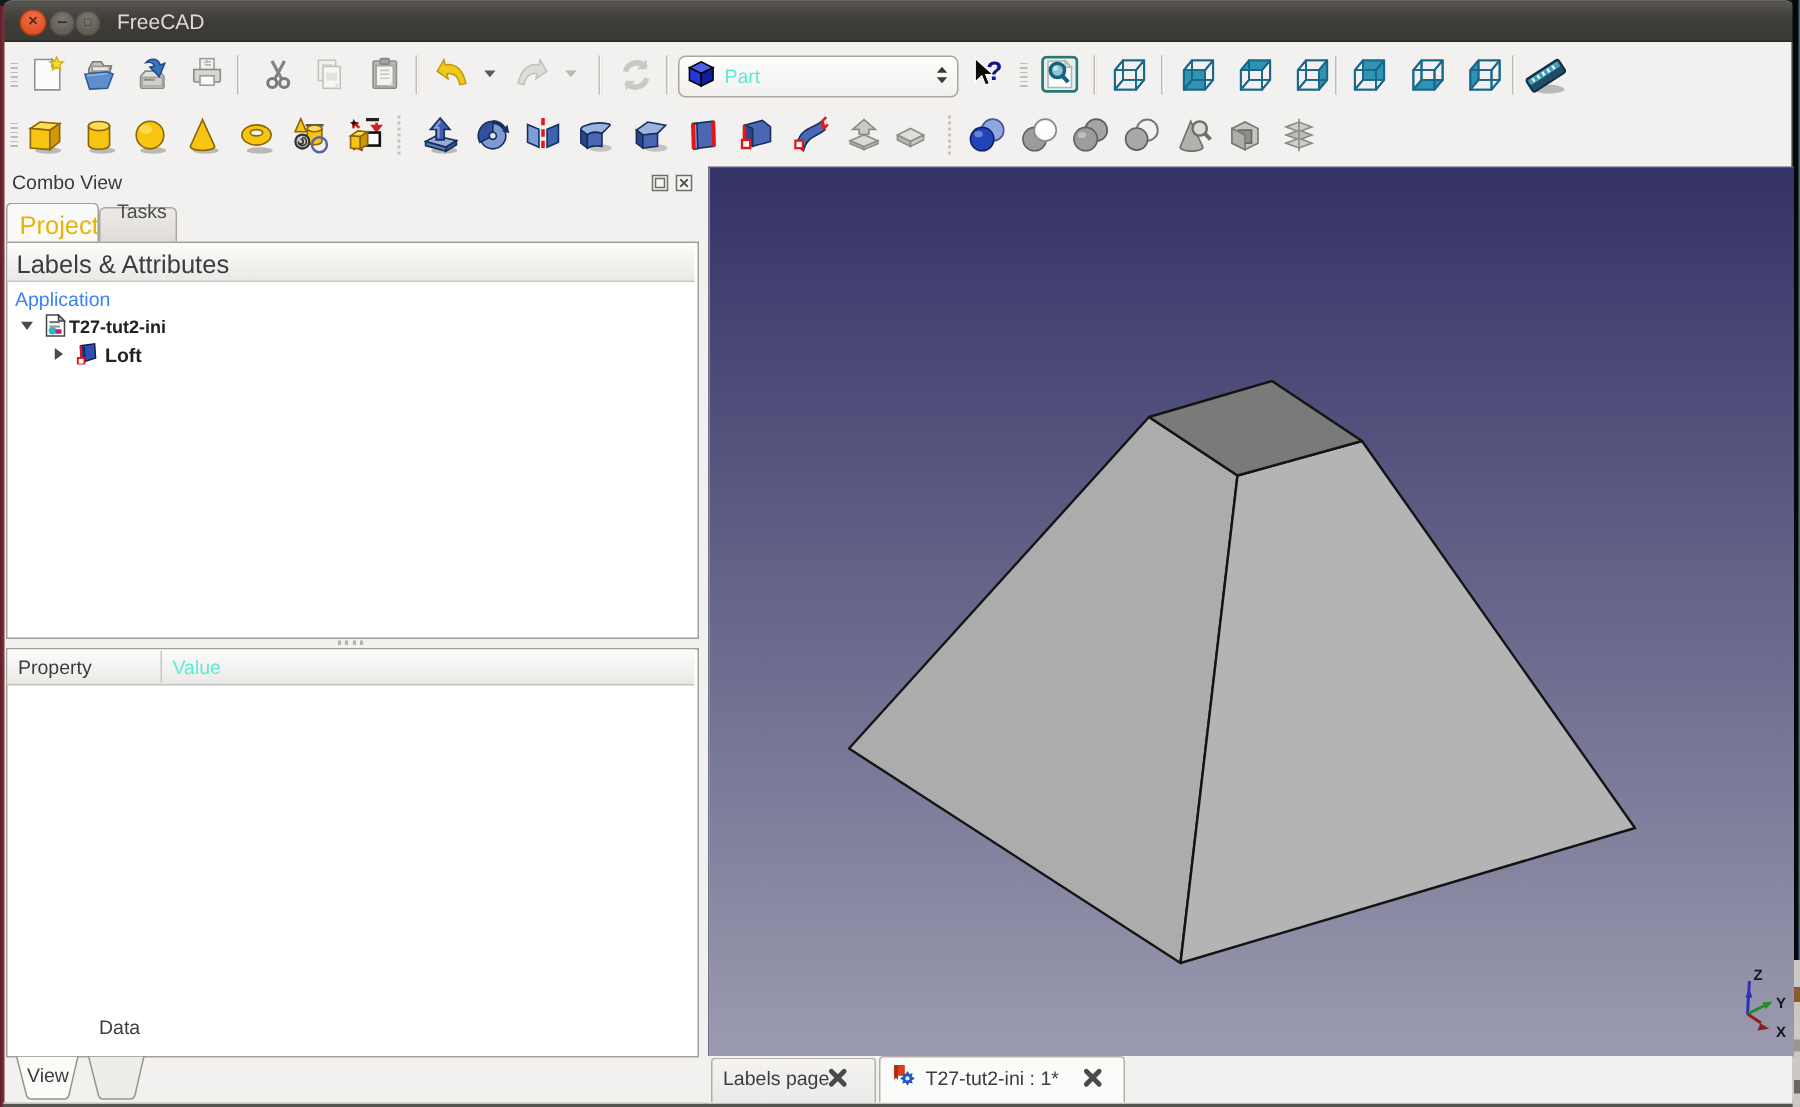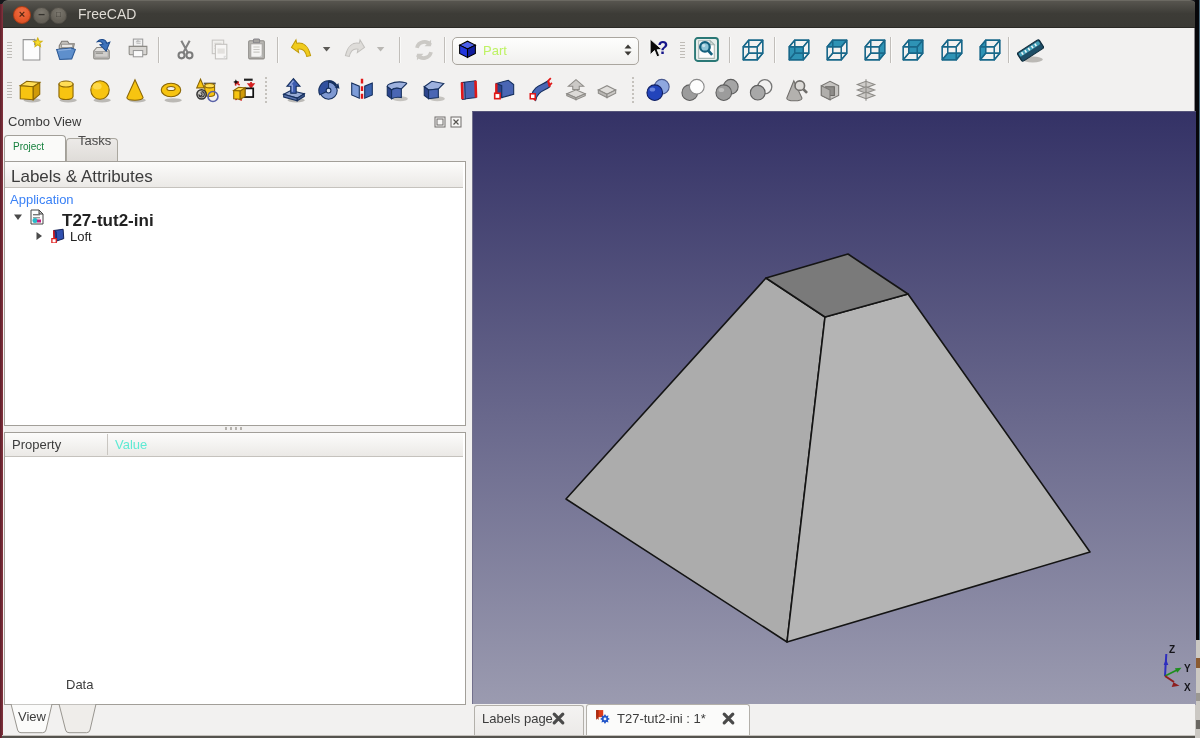--- a/index.html
+++ b/index.html
@@ -105,21 +105,21 @@
 <div class="abs" style="left:452px;top:37px;width:185px;height:26px;background:linear-gradient(#fefefd,#f1f0ee);border:1px solid #aaa69f;border-radius:5px"></div>
 <svg class="i" style="left:623px;top:44px" width="10" height="12" viewBox="0 0 10 12">
  <path d="M5 0.5 L8.5 4.5 H1.5z" fill="#3c3a36"></path>
     <path d="M5 11.5 L1.5 7.5 h7z" fill="#3c3a36"></path>
 </svg>
 <svg class="i" style="left:457px;top:39px" width="21" height="21" viewBox="0 0 24 24">
     <path d="M3 7 l9 -4.5 9 4.5 -9 4.5z" fill="#4c60ea" stroke="#000" stroke-width="1.2"></path>
     <path d="M3 7 l9 4.5 v9.5 l-9 -4.5z" fill="#2337dd" stroke="#000" stroke-width="1.2"></path>
     <path d="M21 7 l-9 4.5 v9.5 l9 -4.5z" fill="#111d9e" stroke="#000" stroke-width="1.2"></path>
   </svg>
-<div class="abs" style="left:483px;top:43px;font-size:13px;color:#bef264">Part</div>
+<div class="abs" style="left:483px;top:43px;font-size:13px;color:#5eead4">Part</div>
 <svg class="i" style="left:646px;top:37px" width="25" height="25" viewBox="0 0 24 24">
     <path d="M4 2 l0 15 4.2 -4 2.3 6 2.6 -1 -2.4 -5.8 4.6 -0.2z" fill="#0a0a0a" stroke="#fff" stroke-width="0.8"></path>
     <text x="11" y="16" font-size="17" font-weight="bold" fill="#15158a" font-family="Liberation Sans">?</text>
   </svg>
 <div class="abs" style="left:680px;top:42px;width:5px;height:16px;background:repeating-linear-gradient(#bfbcb7 0,#bfbcb7 1px,transparent 1px,transparent 3px)"></div>
 <svg class="i" style="left:694px;top:37px" width="25" height="25" viewBox="0 0 24 24">
     <rect x="1" y="1" width="22" height="22" rx="2.5" fill="#e8eeec" stroke="#2a7876" stroke-width="1.8"></rect>
     <path d="M4.5 3.5 h11 l4 4 V20.5 H4.5z" fill="#fdfdfd" stroke="#a8b8b5"></path>
     <path d="M15.5 3.5 l4 4 h-4z" fill="#d5dedd" stroke="#a8b8b5"></path>
     <circle cx="10.5" cy="9.5" r="4.6" fill="#8fc4d6" stroke="#15617e" stroke-width="2.2"></circle>
@@ -363,50 +363,50 @@
  <rect x="3" y="3" width="6" height="6" fill="none" stroke="#6f6d6a"></rect>
 </svg>
 <svg class="i" style="left:450px;top:116px" width="12" height="12" viewBox="0 0 12 12">
  <rect x="1" y="1" width="10" height="10" fill="#f6f5f4" stroke="#6f6d6a"></rect>
  <path d="M3.5 3.5 l5 5 m0 -5 l-5 5" stroke="#55534f" stroke-width="1.2"></path>
 </svg>
 
 <div class="abs" style="left:66px;top:138px;width:50px;height:24px;background:linear-gradient(#eceae8,#dedbd7);border:1px solid #aaa79f;border-bottom:none;border-radius:4px 4px 0 0"></div>
 <div class="abs" style="left:78px;top:133px;font-size:13px;color:#4b4b4b">Tasks</div>
 <div class="abs" style="left:4px;top:135px;width:60px;height:27px;background:#fafaf9;border:1px solid #a29f99;border-bottom:none;border-radius:4px 4px 0 0"></div>
-<div class="abs" style="left:13px;top:141px;font-size:10px;color:#15803d">Project</div>
+<div class="abs" style="left:13px;top:141px;font-size:17px;color:#eab308">Project</div>
 
 <div class="abs" style="left:4px;top:161px;width:460px;height:263px;background:#fff;border:1px solid #a29f99"></div>
 <div class="abs" style="left:5px;top:162px;width:458px;height:25px;background:linear-gradient(#fcfcfb,#ebe9e6);border-bottom:1px solid #c5c2bd"></div>
 <div class="abs" style="left:11px;top:167px;font-size:17px;color:#3c3c3c">Labels &amp; Attributes</div>
 <div class="abs" style="left:10px;top:192px;font-size:13px;color:#3b82f6">Application</div>
 
 <svg class="i" style="left:13px;top:212px" width="10" height="10" viewBox="0 0 10 10">
     <path d="M1 2.5 h8 L5 8z" fill="#4a4a4a"></path>
   </svg>
 <svg class="i" style="left:30px;top:209px" width="14" height="16" viewBox="0 0 14 16">
  <path d="M1 1 h8 l4 4 v10 H1z" fill="#fdfdfd" stroke="#444"></path>
  <path d="M9 1 l4 4 h-4z" fill="#bbb" stroke="#444"></path>
  <rect x="3" y="5" width="7" height="1.4" fill="#777"></rect>
  <rect x="3" y="8" width="7" height="1.4" fill="#999"></rect>
  <circle cx="5" cy="11.5" r="2.5" fill="#28b8c8"></circle>
  <rect x="7" y="10.5" width="4" height="3" fill="#c02080"></rect>
 </svg>
-<div class="abs" style="left:62px;top:211px;font-size:17px;font-weight:bold;color:#222">T27-tut2-ini</div>
+<div class="abs" style="left:46px;top:211px;font-size:12px;font-weight:bold;color:#222">T27-tut2-ini</div>
 
 <svg class="i" style="left:34px;top:231px" width="10" height="10" viewBox="0 0 10 10">
     <path d="M2.5 1 L8 5 2.5 9z" fill="#4a4a4a"></path>
   </svg>
 <svg class="i" style="left:50px;top:228px" width="15" height="15" viewBox="0 0 24 24">
  <polygon points="6,4 21,2 22,17 7,22" fill="#3050b0" stroke="#101c50" stroke-width="1.5"></polygon>
  <polygon points="6,4 10,6 11,21 7,22" fill="#1b3490" stroke="#101c50"></polygon>
  <path d="M6 4 L7 22" stroke="#e01818" stroke-width="2.5"></path>
  <rect x="3" y="17" width="7" height="7" fill="#fff" stroke="#e01818" stroke-width="2"></rect>
 </svg>
-<div class="abs" style="left:70px;top:229px;font-size:13px;font-weight:normal;color:#222">Loft</div>
+<div class="abs" style="left:70px;top:229px;font-size:13px;font-weight:bold;color:#222">Loft</div>
 
 <div class="abs" style="left:225px;top:427px;width:18px;height:3px;background:repeating-linear-gradient(90deg,#b5b2ad 0,#b5b2ad 2px,transparent 2px,transparent 5px)"></div>
 
 <div class="abs" style="left:4px;top:432px;width:460px;height:271px;background:#fff;border:1px solid #a29f99"></div>
 <div class="abs" style="left:5px;top:433px;width:458px;height:23px;background:linear-gradient(#fcfcfb,#ebe9e6);border-bottom:1px solid #c5c2bd"></div>
 <div class="abs" style="left:107px;top:434px;width:1px;height:21px;background:#c9c6c1"></div>
 <div class="abs" style="left:12px;top:437px;font-size:13px;color:#3c3c3c">Property</div>
 <div class="abs" style="left:115px;top:437px;font-size:13px;color:#5eead4">Value</div>
 
 <svg class="i" style="left:5px;top:704px" width="100" height="31" viewBox="0 0 100 31">

